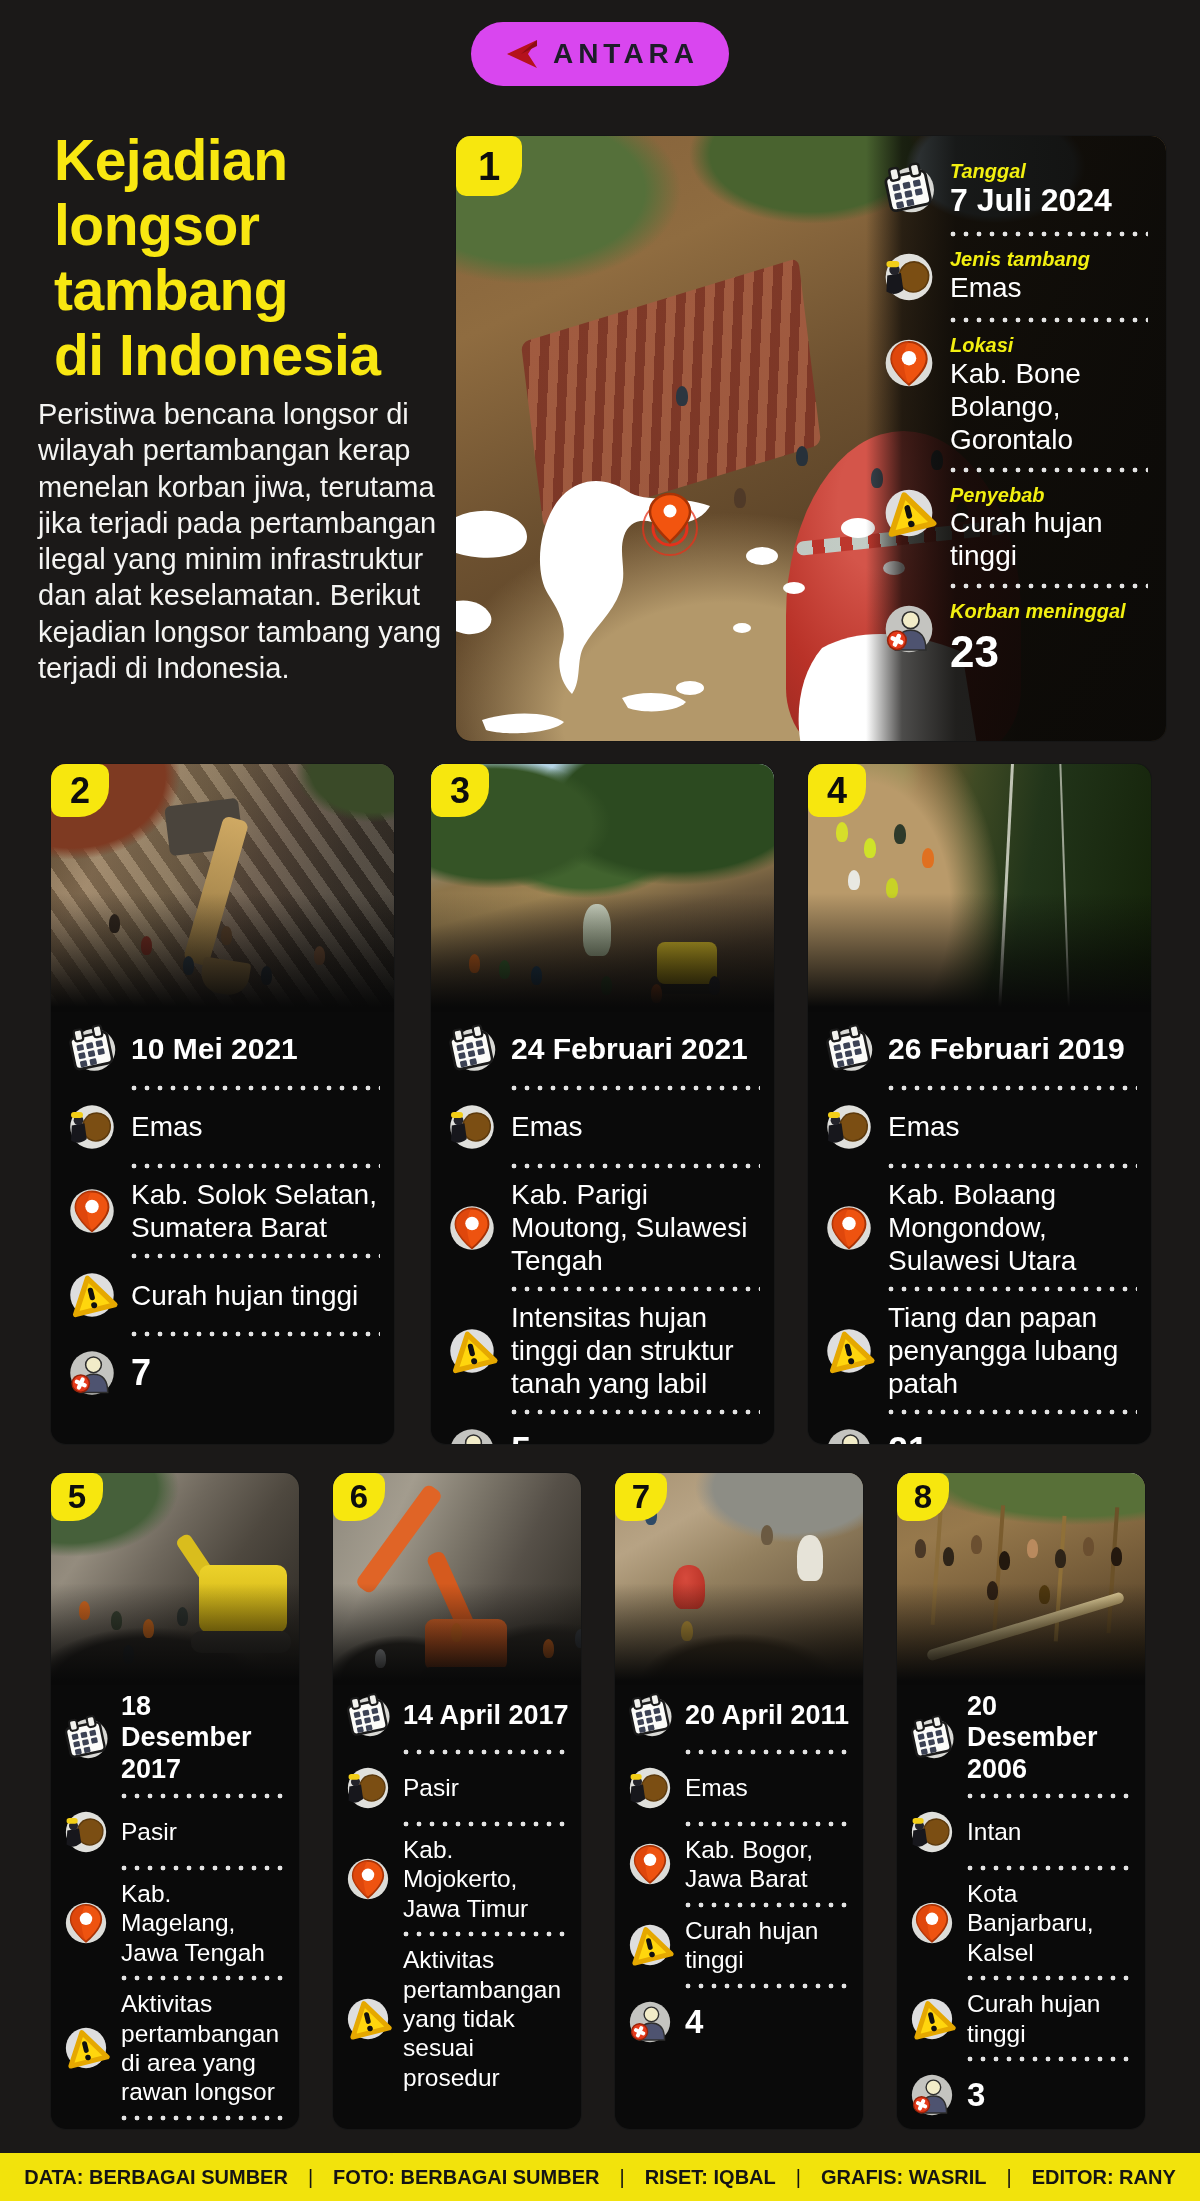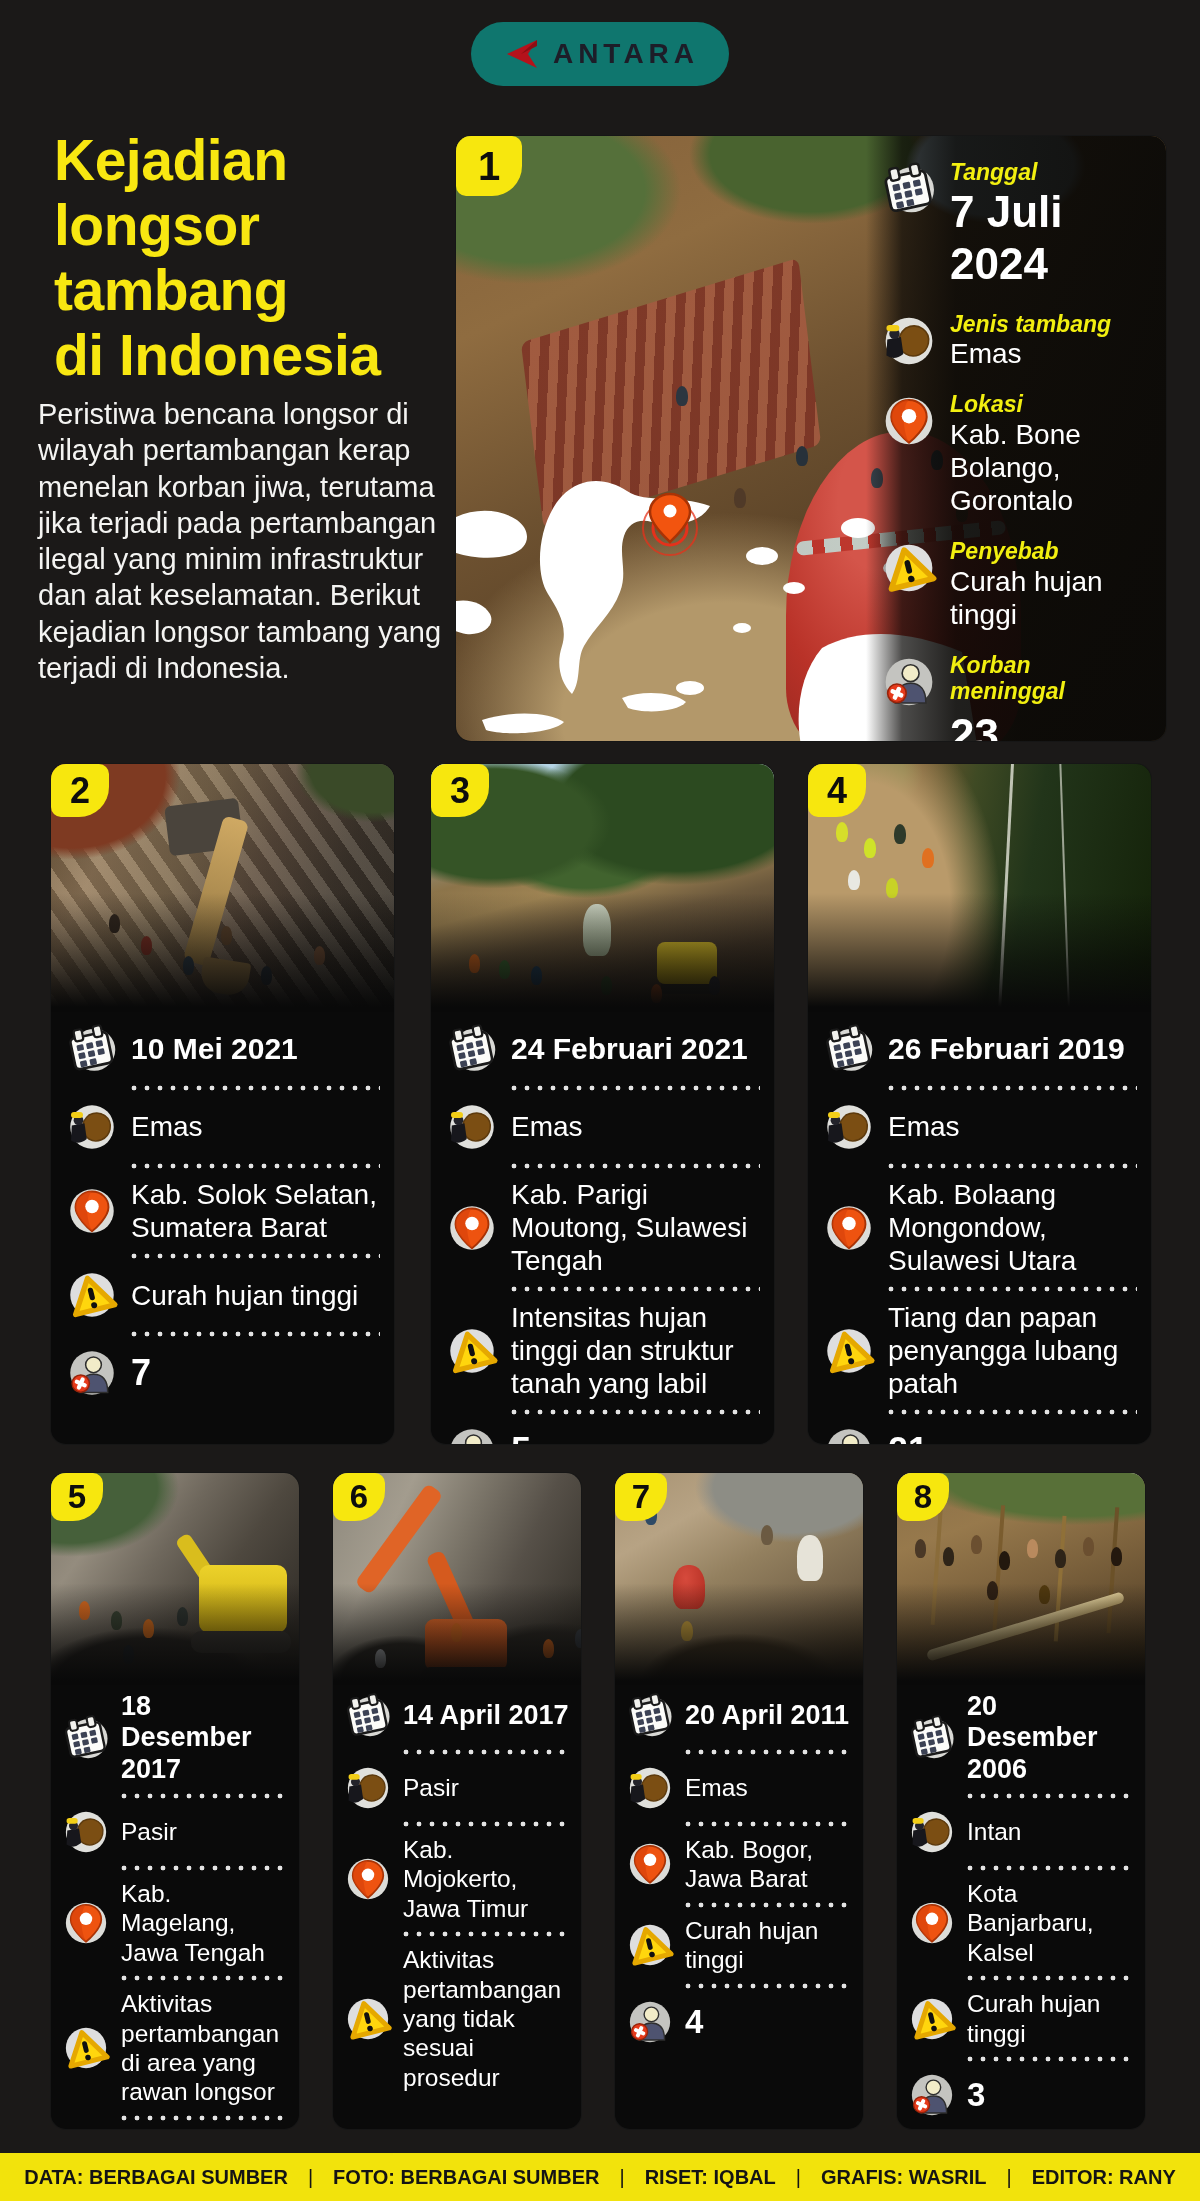--- a/index.html
+++ b/index.html
@@ -1,21 +1,21 @@
 <!DOCTYPE html>
 <html><head>
 <meta charset="utf-8">
 <style>
   html,body{margin:0;padding:0;background:#111;}
   *{box-sizing:border-box;font-family:"Liberation Sans","DejaVu Sans",sans-serif;}
   .page{position:relative;width:1200px;height:2201px;background:#1b1918;overflow:hidden;margin:0 auto;}
 
   
   .logo-bar{position:absolute;top:22px;left:0;width:100%;display:flex;justify-content:center;}
-  .logo-pill{display:flex;align-items:center;gap:12px;background:#0f766e;border-radius:34px;height:64px;padding:0 30px;}
+  .logo-pill{display:flex;align-items:center;gap:12px;background:#d946ef;border-radius:34px;height:64px;padding:0 30px;}
   .logo-text{font-size:28px;font-weight:600;letter-spacing:5px;color:#1d1d28;}
 
   
   .title{position:absolute;left:38px;top:112px;margin:16px;font-size:57px;line-height:1.14;font-weight:800;color:#f8e711;white-space:pre-line;letter-spacing:-0.5px;}
   .intro{position:absolute;left:38px;top:396px;width:428px;margin:0;font-size:29px;line-height:1.25;color:#f4f4f2;}
 
   
   .card{position:absolute;background:#0a0a0a;border-radius:16px;overflow:hidden;border:1px solid rgba(255,255,255,.05);}
   .badge{position:absolute;z-index:5;top:0;left:0;background:#f7e70e;color:#0d0d0d;font-weight:800;
          display:flex;align-items:center;justify-content:center;border-radius:10px 10px 30px 10px;}
@@ -47,23 +47,23 @@
       background:radial-gradient(at 38% 22%,#d4554a 0 18%,#b93228 55%,#8c241d 95%);}
   .stripe1{left:340px;top:395px;width:210px;height:14px;transform:rotate(-6deg);border-radius:7px;opacity:.85;
       background:repeating-linear-gradient(90deg,#bfe0da 0 16px,#b93228 16px 28px);}
   .ppl1{left:340px;top:310px;width:12px;height:20px;border-radius:50% 50% 40% 40%;background:#27313a;
       box-shadow:75px 22px 0 #3a444e,135px 4px 0 #35404a,-62px 42px 0 #503a28,160px 56px 0 #6b4a33,-120px -60px 0 #2c3640;}
   .map1{position:absolute;left:-14px;bottom:-10px;width:560px;height:315px;}
   .panel{position:absolute;top:0;right:0;width:300px;height:100%;padding:24px 18px 16px 14px;display:flex;flex-direction:column;
       background:linear-gradient(to right,rgba(8,7,5,0) 0%,rgba(8,7,5,.72) 12%,rgba(8,7,5,.9) 30%,rgba(10,9,7,.96) 100%);}
   .panel .frow{gap:12px;align-items:flex-start;}
   .panel .ic{width:58px;height:58px;}
-  .flabel{font-size:23px;font-weight:700;font-style:italic;color:#f2ef10;line-height:1.12;}
+  .flabel{font-size:20px;font-weight:700;font-style:italic;color:#f2ef10;line-height:1.12;}
   .panel .fval{font-size:28px;line-height:1.18;}
-  .panel .fdate{font-size:44px;}
+  .panel .fdate{font-size:32px;}
   .panel .dots{margin:11px 0 11px 70px;}
   .panel .fnum{font-size:44px;line-height:1.05;margin-top:7px;}
   .fnote{font-size:26px;font-style:italic;color:#fff;margin-top:2px;}
 
   
   .mid{top:763px;width:345px;height:682px;}
   .mid .photo{height:248px;}
   .mid .body{padding:10px 14px 12px 14px;}
   .mid .frow{gap:12px;}
   .mid .ic{width:54px;height:54px;}

